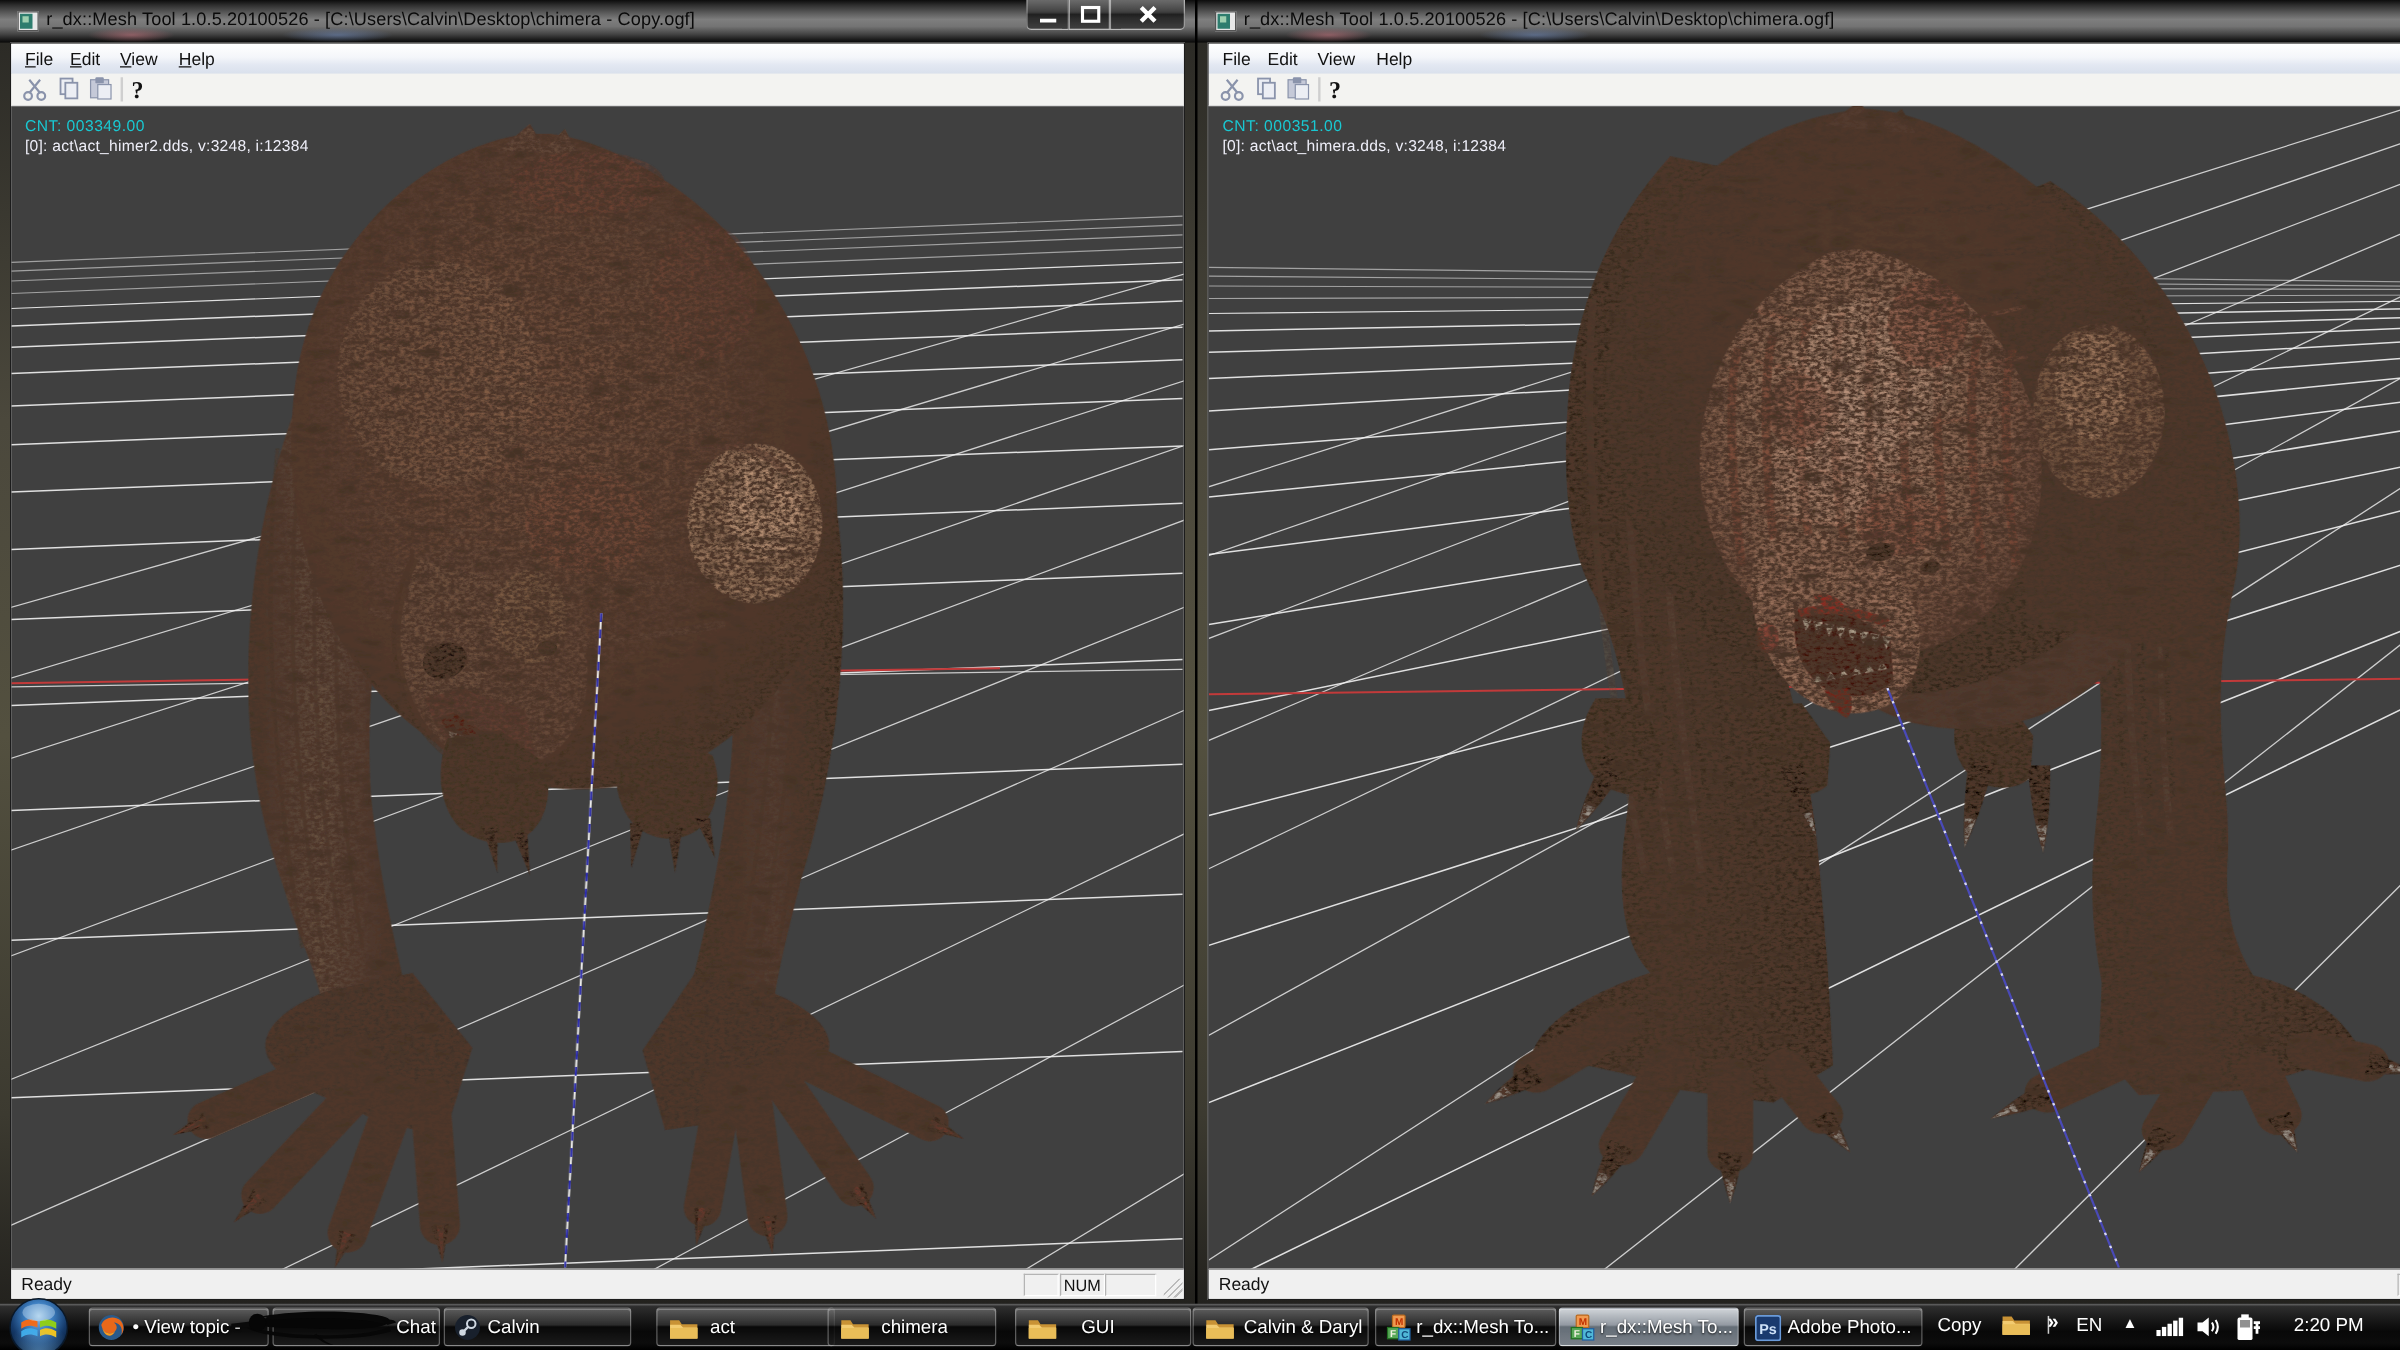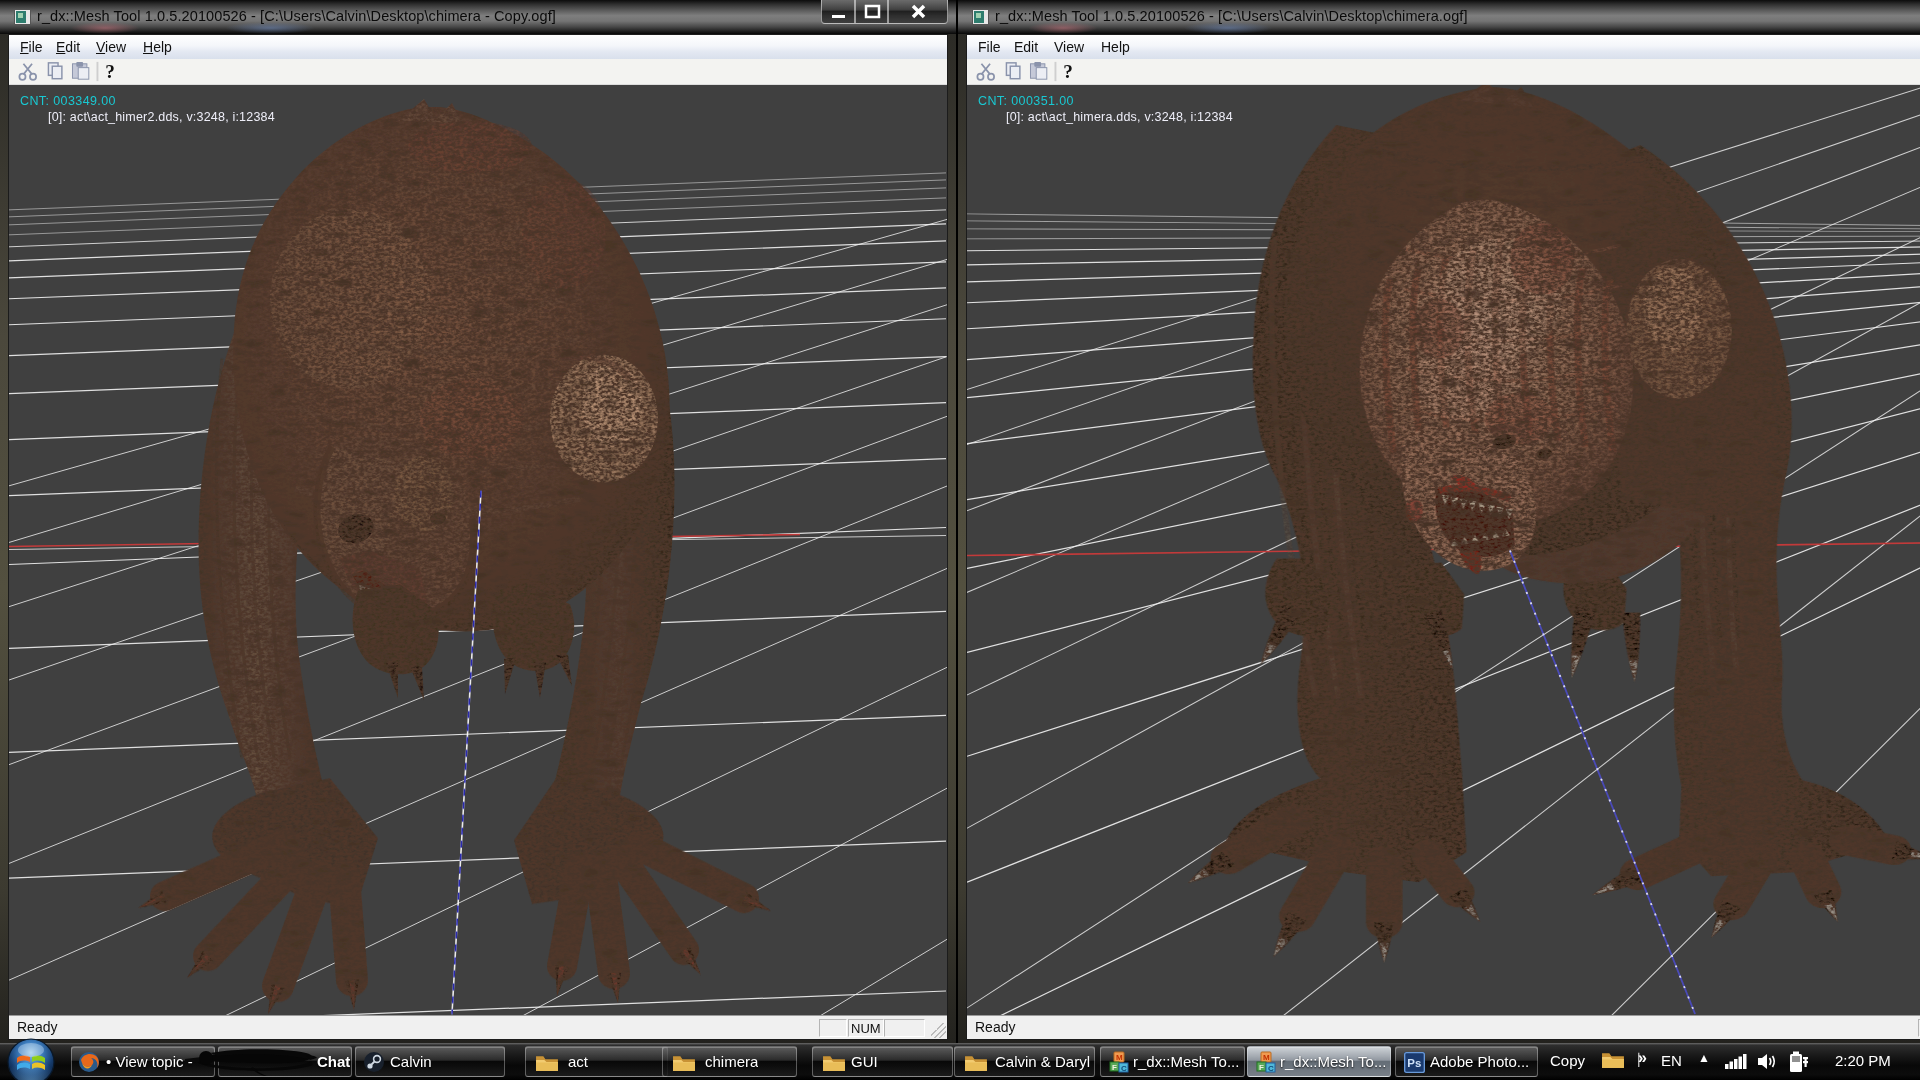--- a/index.html
+++ b/index.html
@@ -23,21 +23,21 @@
 .menubar{position:absolute;left:0;right:0;top:0;height:24px;background:linear-gradient(180deg,#ffffff,#f4f6fa 45%,#e3e8f2 70%,#d9e0ec 100%);font-size:14px;color:#111;}
 .menubar span{position:absolute;top:4px;}
 .toolbar{position:absolute;left:0;right:0;top:24px;height:26px;background:#f3f3f1;border-bottom:1px solid #dcdcdc;}
 .viewport{position:absolute;left:0;right:0;top:50px;bottom:24px;background:#404040;overflow:hidden;}
 .viewport svg{position:absolute;left:0;top:0;width:100%;height:100%;}
 .statusbar{position:absolute;left:0;right:0;bottom:0;height:24px;background:#f0f0f0;border-top:1px solid #9a9a9a;font-size:14px;color:#111;}
 .statusbar .rdy{position:absolute;left:8px;top:3px;}
 .pane{position:absolute;top:3px;height:18px;border:1px solid #b4b4b4;border-right-color:#fff;border-bottom-color:#fff;font-size:13px;color:#111;padding:1px 2px;}
 .grip{position:absolute;right:1px;bottom:1px;width:15px;height:15px;background:linear-gradient(135deg,transparent 40%,#bbb 40%,#bbb 46%,transparent 46%,transparent 58%,#bbb 58%,#bbb 64%,transparent 64%,transparent 76%,#bbb 76%,#bbb 82%,transparent 82%);}
 .cnt{position:absolute;left:11px;top:9px;font-size:12.5px;color:#19c8d2;letter-spacing:0.4px;}
-.dds{position:absolute;left:11px;top:25px;font-size:12.5px;color:#eeeef8;letter-spacing:0.2px;margin-left:28px;}
+.dds{position:absolute;left:11px;top:25px;font-size:12.5px;color:#eeeef8;letter-spacing:0.2px;}
 #taskbar{position:absolute;left:0;top:1043px;width:1920px;height:37px;background:linear-gradient(180deg,#6a6a6a 0%,#2e2e2e 6%,#181818 35%,#080808 60%,#0c0c0c 85%,#000 100%);}
 .tbtn{position:absolute;top:3px;height:31px;border-radius:3px;border:1px solid rgba(255,255,255,0.32);background:linear-gradient(180deg,rgba(110,110,110,.75),rgba(50,50,50,.8) 45%,rgba(8,8,8,.9) 50%,rgba(30,30,30,.85));box-shadow:inset 0 1px 0 rgba(255,255,255,0.25);color:#fff;font-size:15px;}
 .tbtn .lbl{position:absolute;top:6px;white-space:nowrap;overflow:hidden;text-shadow:0 1px 2px #000;}
 .tbtn.active{background:linear-gradient(180deg,rgba(225,230,235,.9),rgba(170,178,188,.85) 45%,rgba(110,120,130,.9) 50%,rgba(140,148,158,.85));}
 .tray{position:absolute;top:0;height:37px;color:#fff;font-size:15px;}
 </style>
 </head>
 <body>
 <div class="win" id="winL">
   <div class="titlebar"></div>
@@ -498,21 +498,21 @@
 </svg>
 <div class="tbtn" style="left:71px;width:144px;">
       <div class="lbl" style="left:34px;">• View topic -</div>
       <svg style="position:absolute;left:5px;top:3px;width:24px;height:24px;" viewBox="0 0 24 24">
  <circle cx="12" cy="12" r="10" fill="#2a5a8a"></circle>
  <path d="M 4,10 C 6,4 14,2 19,6 C 22,9 23,14 20,18 C 22,12 18,8 14,8 C 17,10 17,13 15,15 C 12,18 7,17 5,13 Z" fill="#e8681a"></path>
  <path d="M 5,13 C 7,17 12,18 15,15 C 13,20 7,20 5,13 Z" fill="#f99b1c"></path>
 </svg>
     </div>
 <div class="tbtn" style="left:218px;width:134px;">
-      <div class="lbl" style="left:98px;font-weight:bold;">Chat</div>
+      <div class="lbl" style="left:98px;">Chat</div>
     </div>
 <div class="tbtn" style="left:355px;width:150px;">
       <div class="lbl" style="left:34px;">Calvin</div>
       <svg style="position:absolute;left:7px;top:4px;width:22px;height:22px;" viewBox="0 0 22 22">
  <circle cx="11" cy="11" r="10" fill="#18202c"></circle>
  <circle cx="14" cy="8" r="3.4" fill="none" stroke="#cfd8e2" stroke-width="1.6"></circle>
  <circle cx="7" cy="15" r="2.6" fill="#cfd8e2"></circle>
  <path d="M 8.5,13.5 L 12,10" stroke="#cfd8e2" stroke-width="1.8"></path>
 </svg>
     </div>
@@ -526,21 +526,21 @@
     </div>
 <div class="tbtn" style="left:662px;width:135px;">
       <div class="lbl" style="left:42px;">chimera</div>
       <svg style="position:absolute;left:9px;top:5px;width:25px;height:22px;" viewBox="0 0 24 21">
  <path d="M 1,4 L 8,4 L 10,7 L 22,7 L 22,18 L 1,18 Z" fill="#c89235"></path>
  <path d="M 1,7.5 L 9,7.5 L 11,9.5 L 22,9.5 L 22,18 L 1,18 Z" fill="#f2cb70"></path>
  <path d="M 1,10 L 22,10 L 22,18 L 1,18 Z" fill="#e9bd58"></path>
 </svg>
     </div>
 <div class="tbtn" style="left:812px;width:141px;">
-      <div class="lbl" style="left:38px;">GUI</div>
+      <div class="lbl" style="left:52px;">GUI</div>
       <svg style="position:absolute;left:9px;top:5px;width:25px;height:22px;" viewBox="0 0 24 21">
  <path d="M 1,4 L 8,4 L 10,7 L 22,7 L 22,18 L 1,18 Z" fill="#c89235"></path>
  <path d="M 1,7.5 L 9,7.5 L 11,9.5 L 22,9.5 L 22,18 L 1,18 Z" fill="#f2cb70"></path>
  <path d="M 1,10 L 22,10 L 22,18 L 1,18 Z" fill="#e9bd58"></path>
 </svg>
     </div>
 <div class="tbtn" style="left:954px;width:141px;">
       <div class="lbl" style="left:40px;">Calvin &amp; Daryl</div>
       <svg style="position:absolute;left:9px;top:5px;width:25px;height:22px;" viewBox="0 0 24 21">
  <path d="M 1,4 L 8,4 L 10,7 L 22,7 L 22,18 L 1,18 Z" fill="#c89235"></path>

